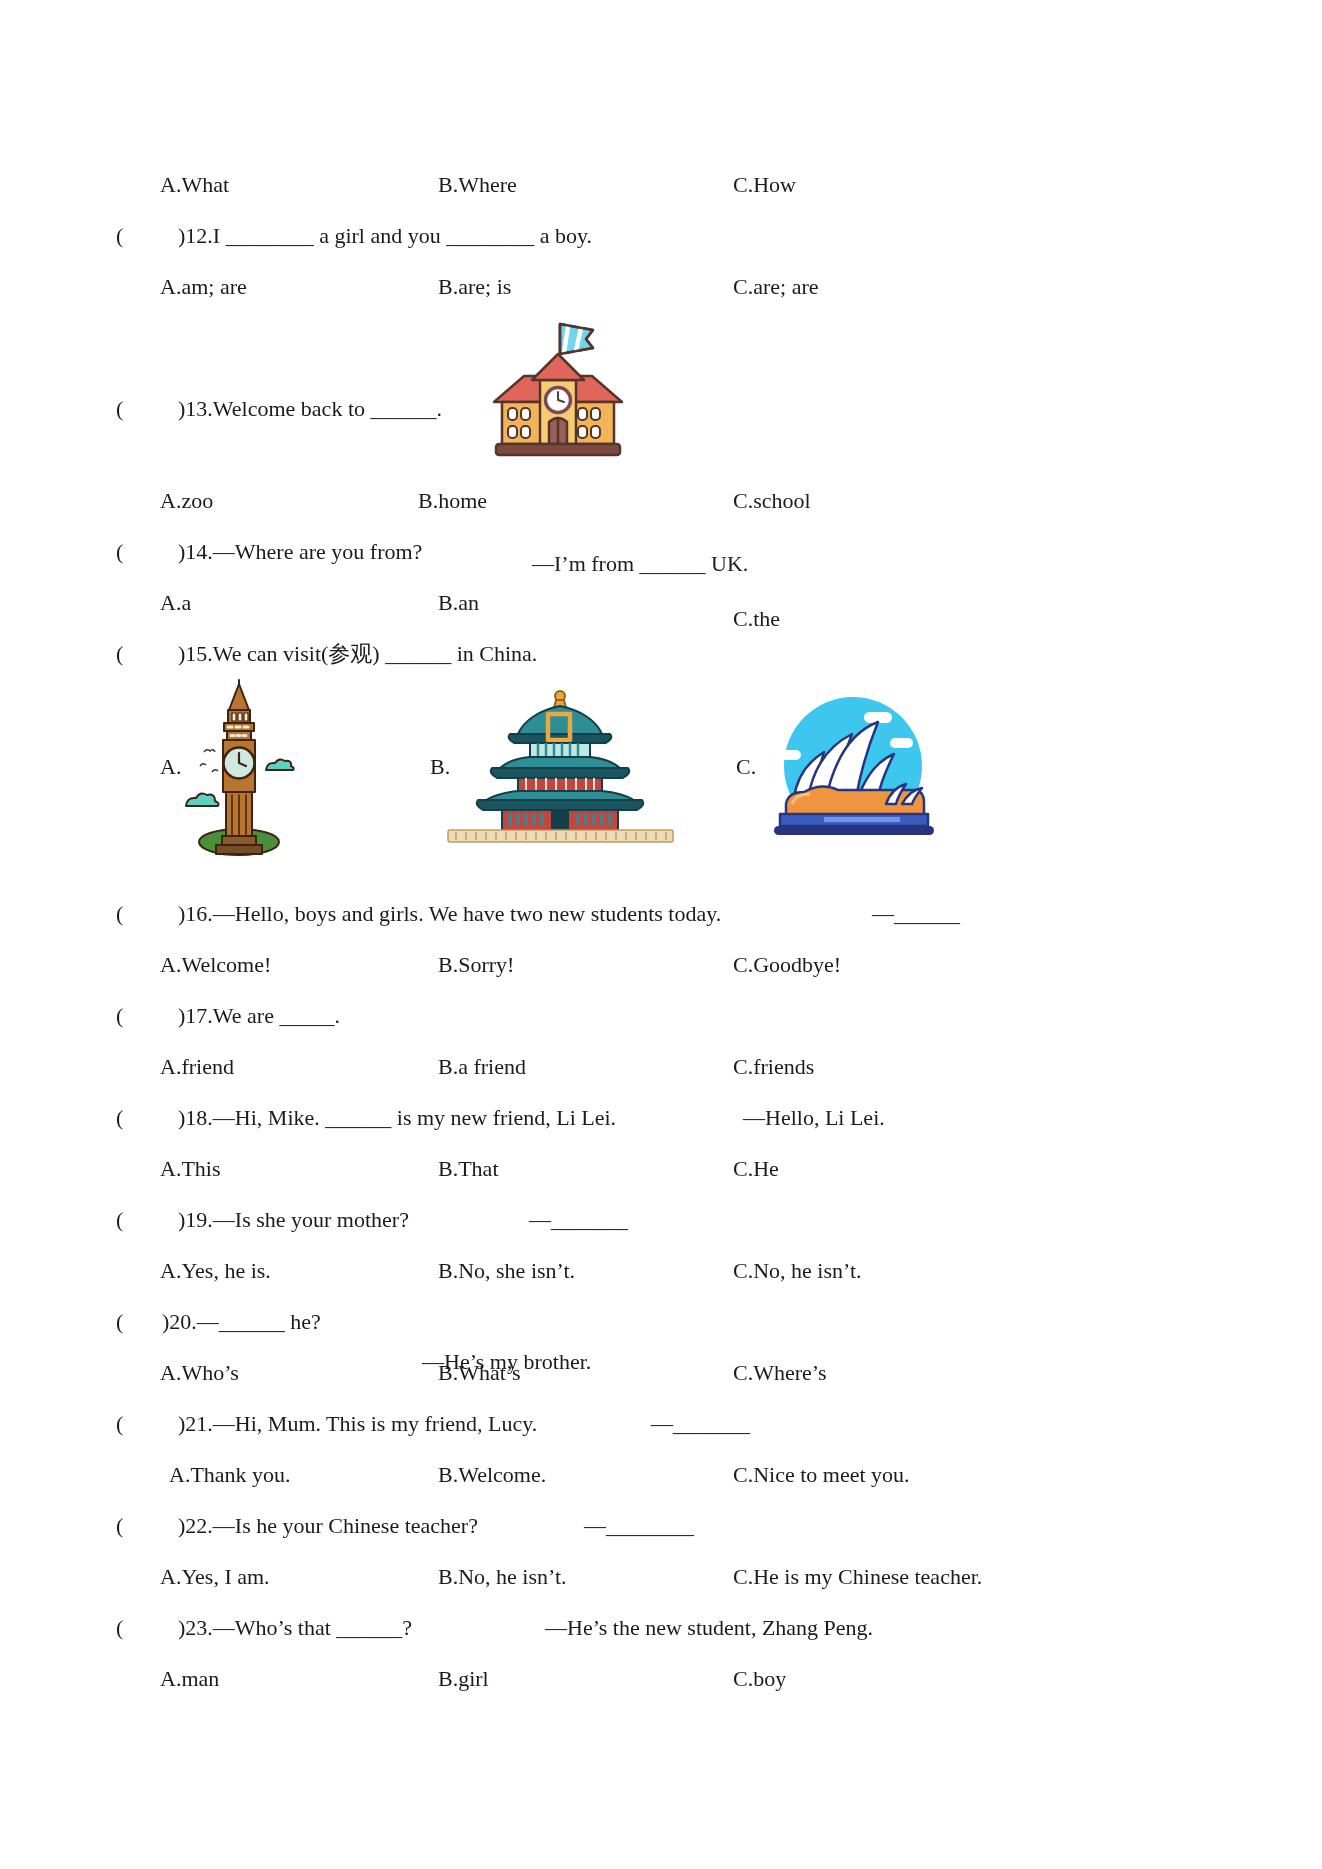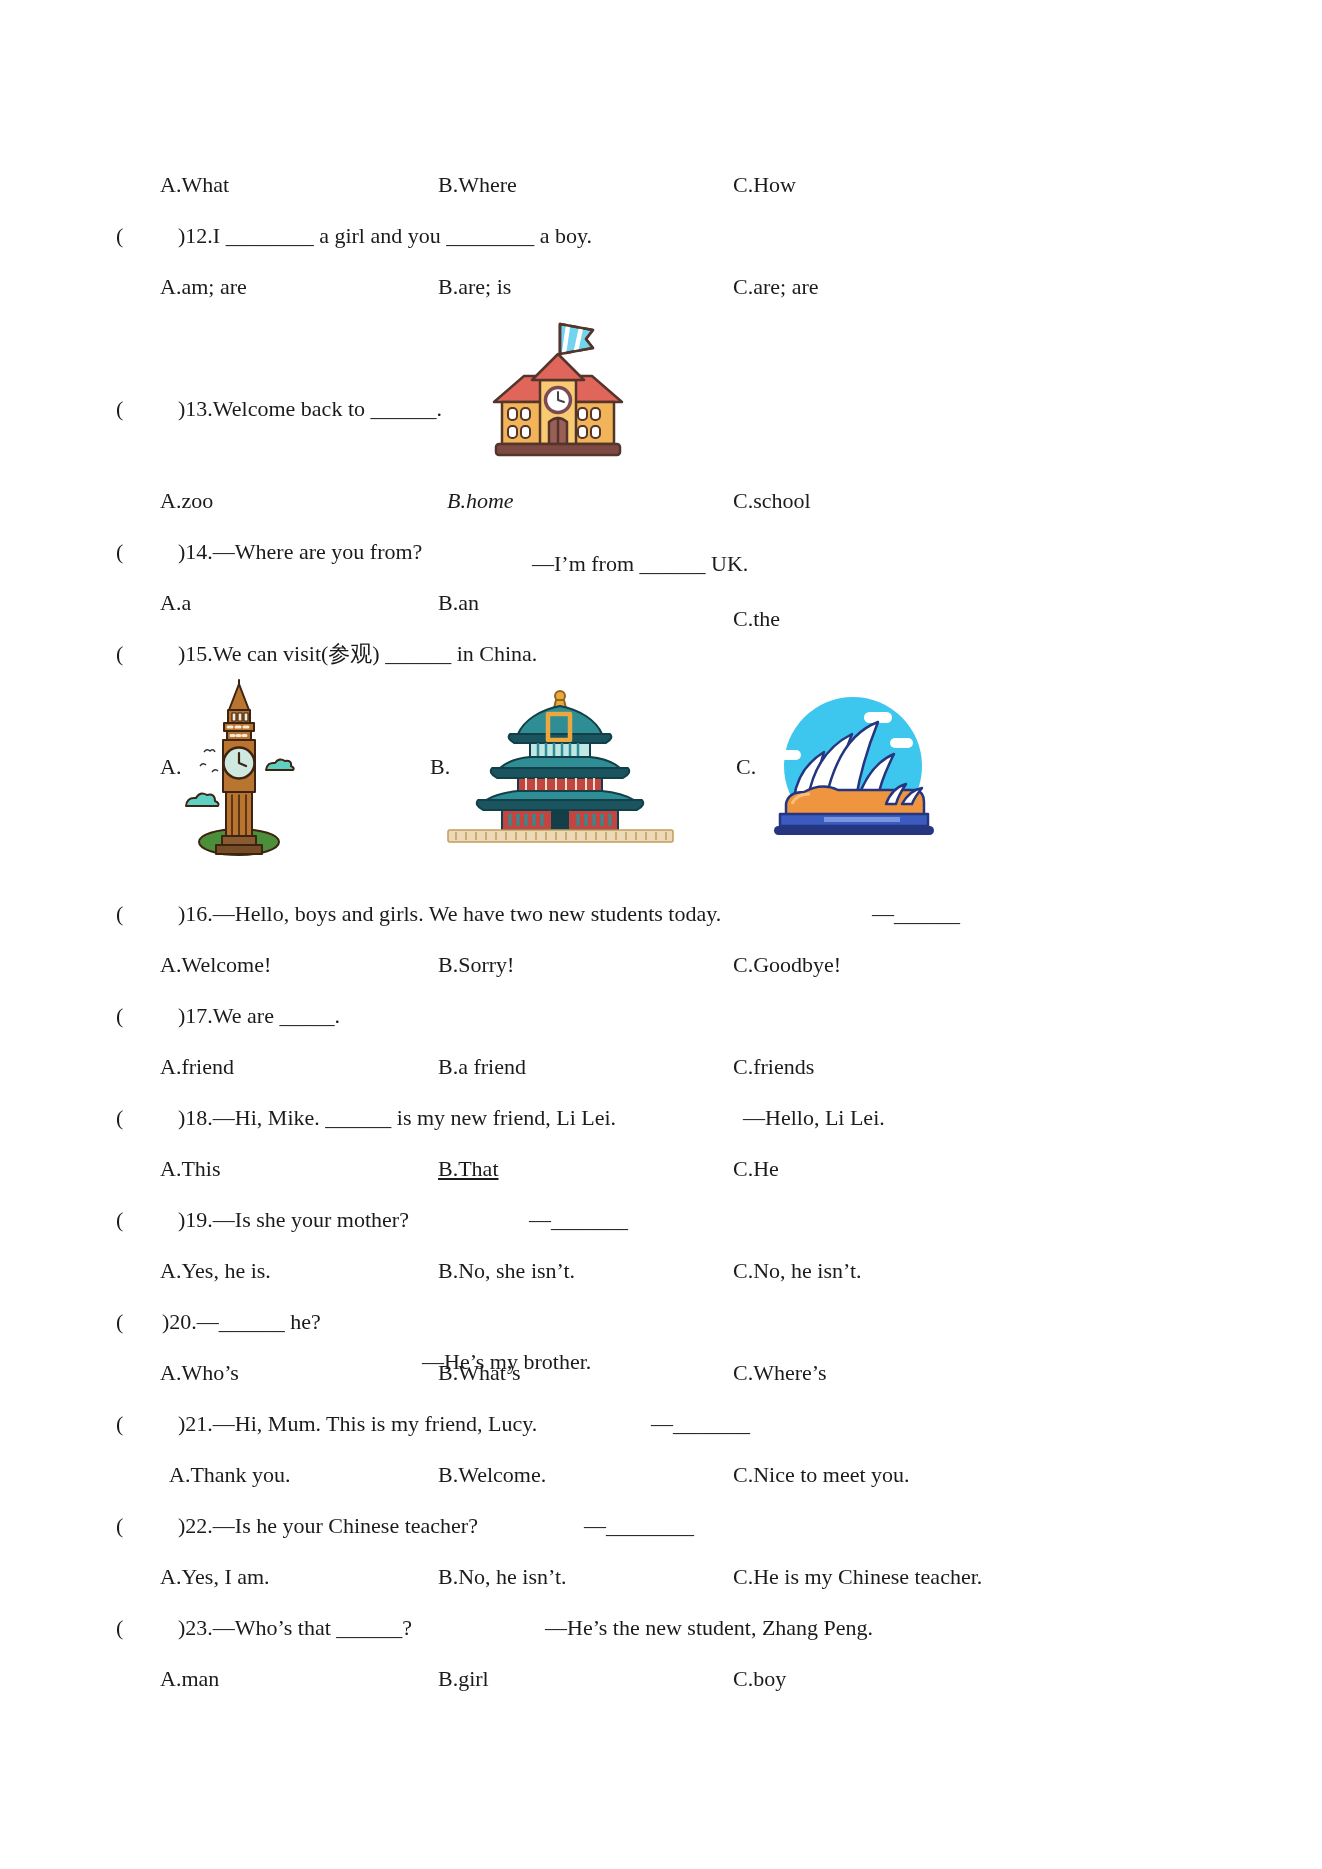--- a/index.html
+++ b/index.html
@@ -36,21 +36,21 @@
       <span class="cell" style="left: 160px; top: 273px;">A.am; are</span>
       <span class="cell" style="left: 438px; top: 273px;">B.are; is</span>
       <span class="cell" style="left: 733px; top: 273px;">C.are; are</span>
     </div>
     <div class="row">
       <span class="cell" style="left: 116px; top: 395px;">(</span>
       <span class="cell" style="left: 178px; top: 395px;">)13.Welcome back to ______.</span>
     </div>
     <div class="row">
       <span class="cell" style="left: 160px; top: 487px;">A.zoo</span>
-      <span class="cell" style="left: 447px; top: 487px; font-style: italic;">B.home</span>
+      <span class="cell" style="left: 418px; top: 487px;">B.home</span>
       <span class="cell" style="left: 733px; top: 487px; text-align: right;">C.school</span>
     </div>
     <div class="row">
       <span class="cell" style="left: 116px; top: 538px;">(</span>
       <span class="cell" style="left: 178px; top: 538px;">)14.—Where are you from?</span>
       <span class="cell" style="left: 532px; top: 550px;">—I’m from ______ UK.</span>
     </div>
     <div class="row">
       <span class="cell" style="left: 160px; top: 589px;">A.a</span>
       <span class="cell" style="left: 438px; top: 589px;">B.an</span>
@@ -84,21 +84,21 @@
       <span class="cell" style="left: 438px; top: 1053px;">B.a friend</span>
       <span class="cell" style="left: 733px; top: 1053px;">C.friends</span>
     </div>
     <div class="row">
       <span class="cell" style="left: 116px; top: 1104px;">(</span>
       <span class="cell" style="left: 178px; top: 1104px;">)18.—Hi, Mike. ______ is my new friend, Li Lei.</span>
       <span class="cell" style="left: 743px; top: 1104px;">—Hello, Li Lei.</span>
     </div>
     <div class="row">
       <span class="cell" style="left: 160px; top: 1155px;">A.This</span>
-      <span class="cell" style="left: 438px; top: 1155px; text-decoration: underline;">B.That</span>
+      <span class="cell" style="left: 438px; top: 1155px;">B.That</span>
       <span class="cell" style="left: 733px; top: 1155px;">C.He</span>
     </div>
     <div class="row">
       <span class="cell" style="left: 116px; top: 1206px;">(</span>
       <span class="cell" style="left: 178px; top: 1206px;">)19.—Is she your mother?</span>
       <span class="cell" style="left: 529px; top: 1206px;">—_______</span>
     </div>
     <div class="row">
       <span class="cell" style="left: 160px; top: 1257px;">A.Yes, he is.</span>
       <span class="cell" style="left: 438px; top: 1257px;">B.No, she isn’t.</span>

